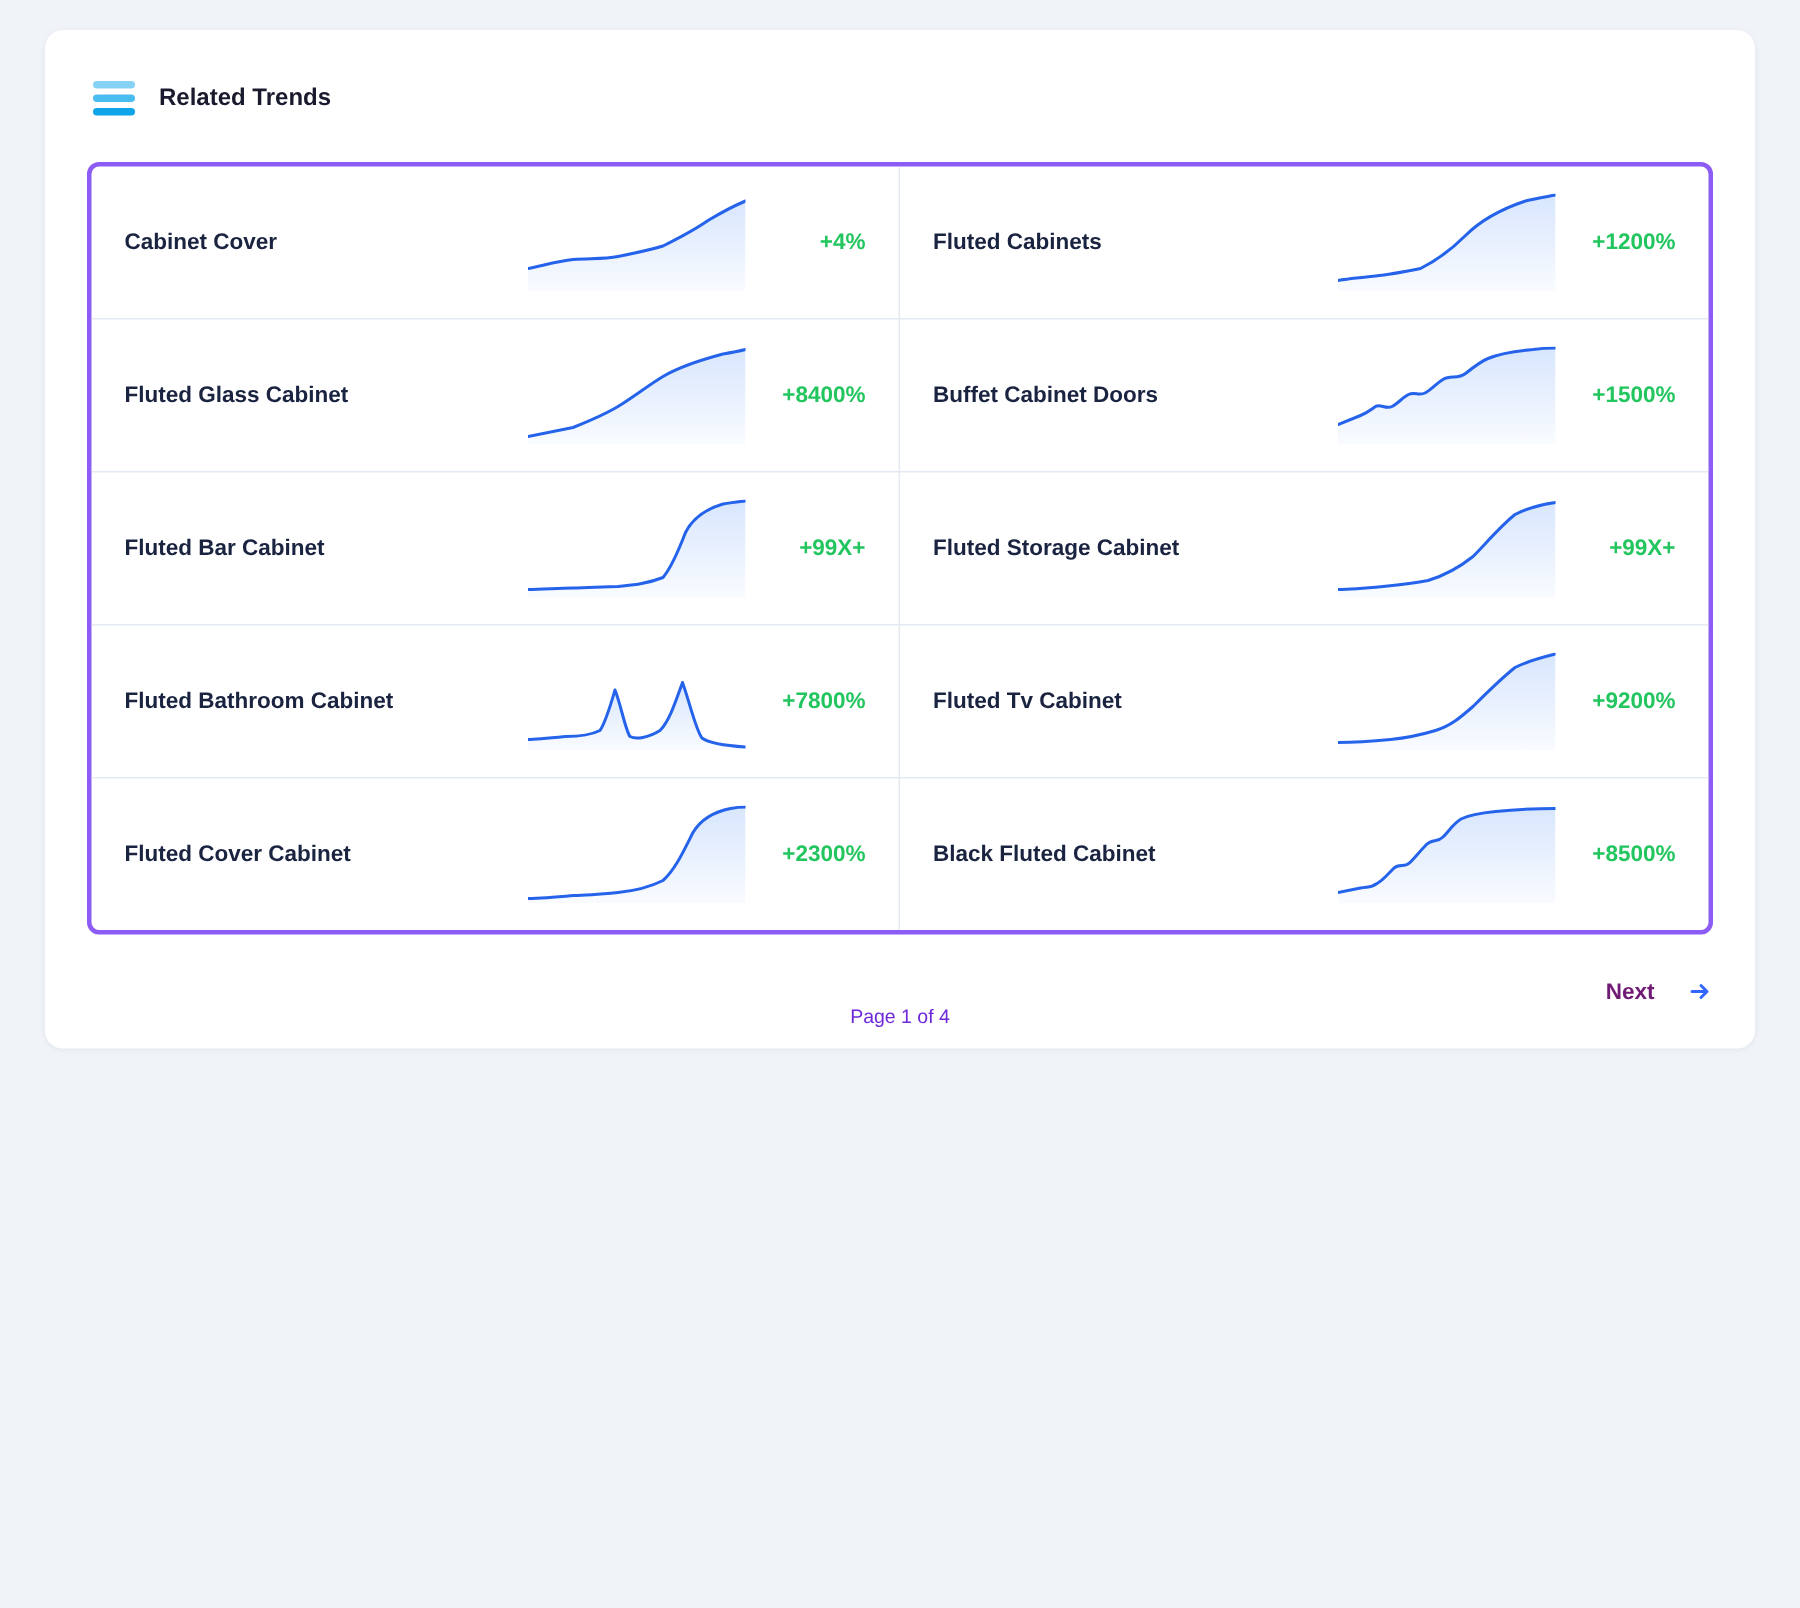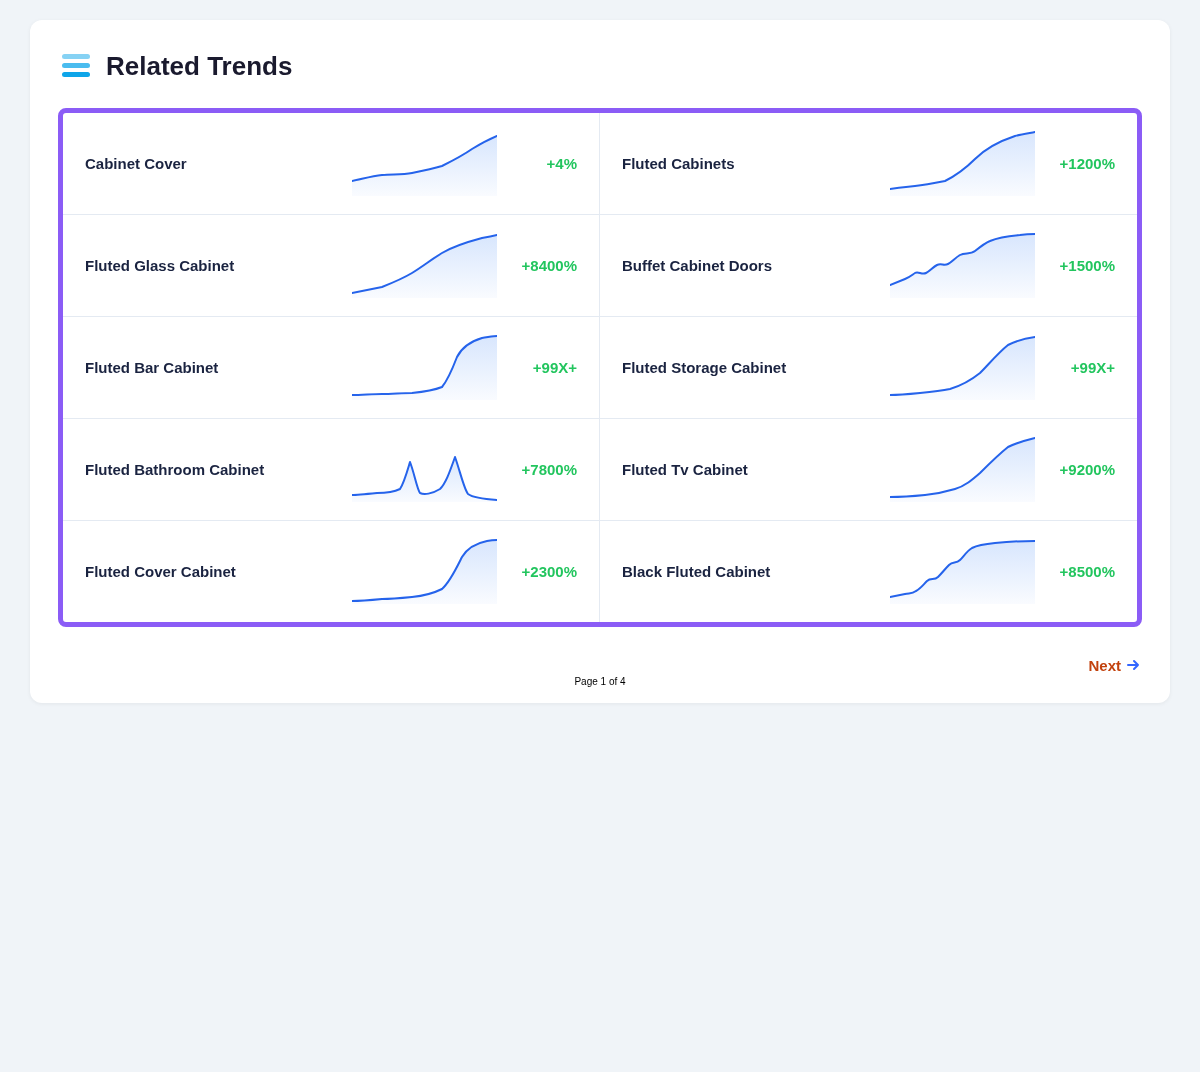--- a/index.html
+++ b/index.html
@@ -23,28 +23,28 @@
       display: flex;
       align-items: center;
       gap: 12px;
       margin-bottom: 24px;
     }
     .logo-icon {
       width: 36px;
       height: 36px;
     }
     .title {
-      font-size: 26px;
+      font-size: 16px;
       font-weight: 700;
       color: #1a1a2e;
     }
     .grid {
       display: grid;
       grid-template-columns: 1fr 1fr;
-      border: 5px solid #8b5cf6;
+      border: 3px solid #8b5cf6;
       border-radius: 8px;
       overflow: hidden;
     }
     .cell {
       display: flex;
       align-items: center;
       padding: 18px 22px;
       border-bottom: 1px solid #e4eaf2;
       gap: 0;
       cursor: pointer;
@@ -75,36 +75,36 @@
     }
     .footer {
       display: flex;
       align-items: center;
       justify-content: center;
       margin-top: 20px;
       position: relative;
       height: 36px;
     }
     .page-info {
-      font-size: 10px;
-      color: #000000;
+      font-size: 13px;
+      color: #6d28d9;
       position: absolute;
       left: 50%;
       transform: translateX(-50%);
       margin-top: 33px;
     }
     .next-btn {
       position: absolute;
       right: 0;
       display: flex;
       align-items: center;
-      gap: 3px;
+      gap: 21px;
       font-size: 15px;
       font-weight: 600;
-      color: #c2410c;
+      color: #701a75;
       background: none;
       border: none;
       cursor: pointer;
       padding: 6px 0;
     }
 
     
     .grid .cell:nth-last-child(-n+2) {
       border-bottom: none;
     }

